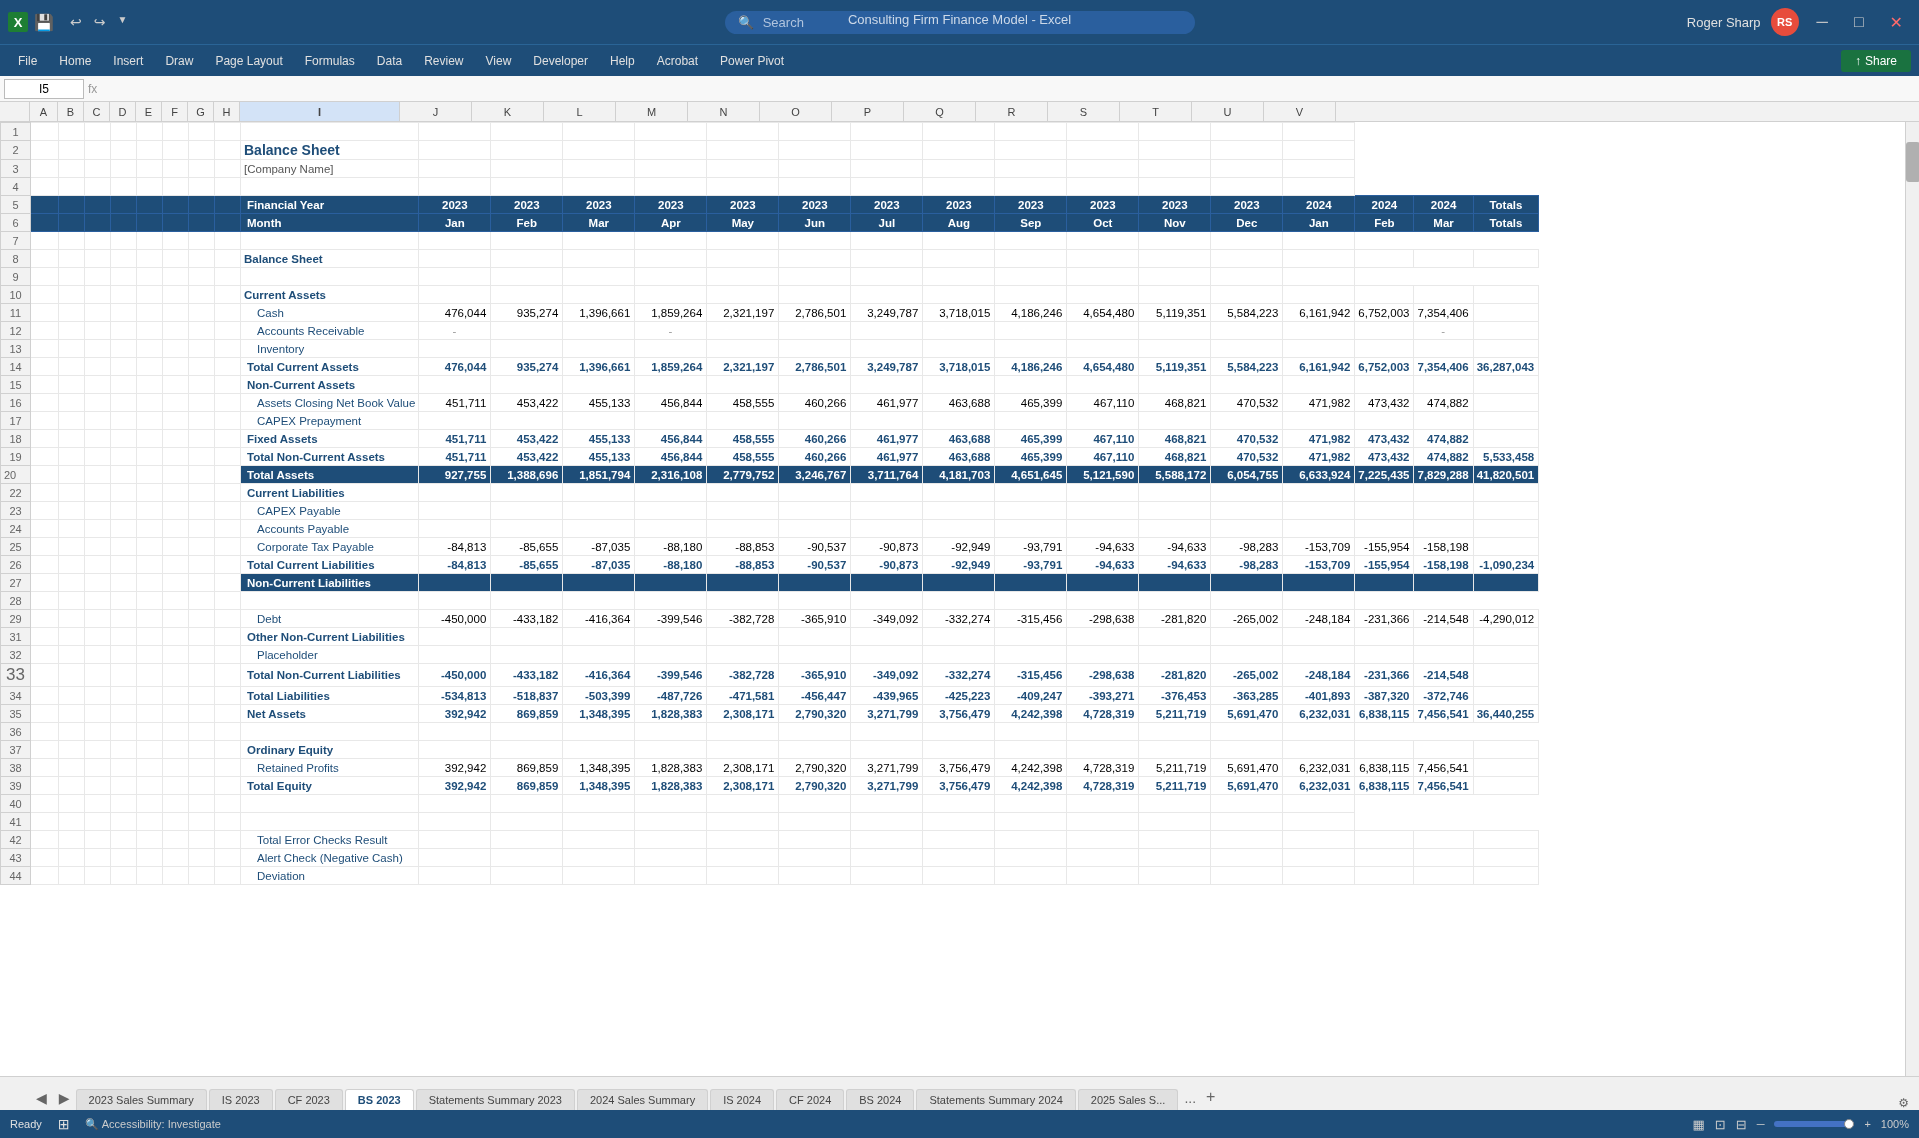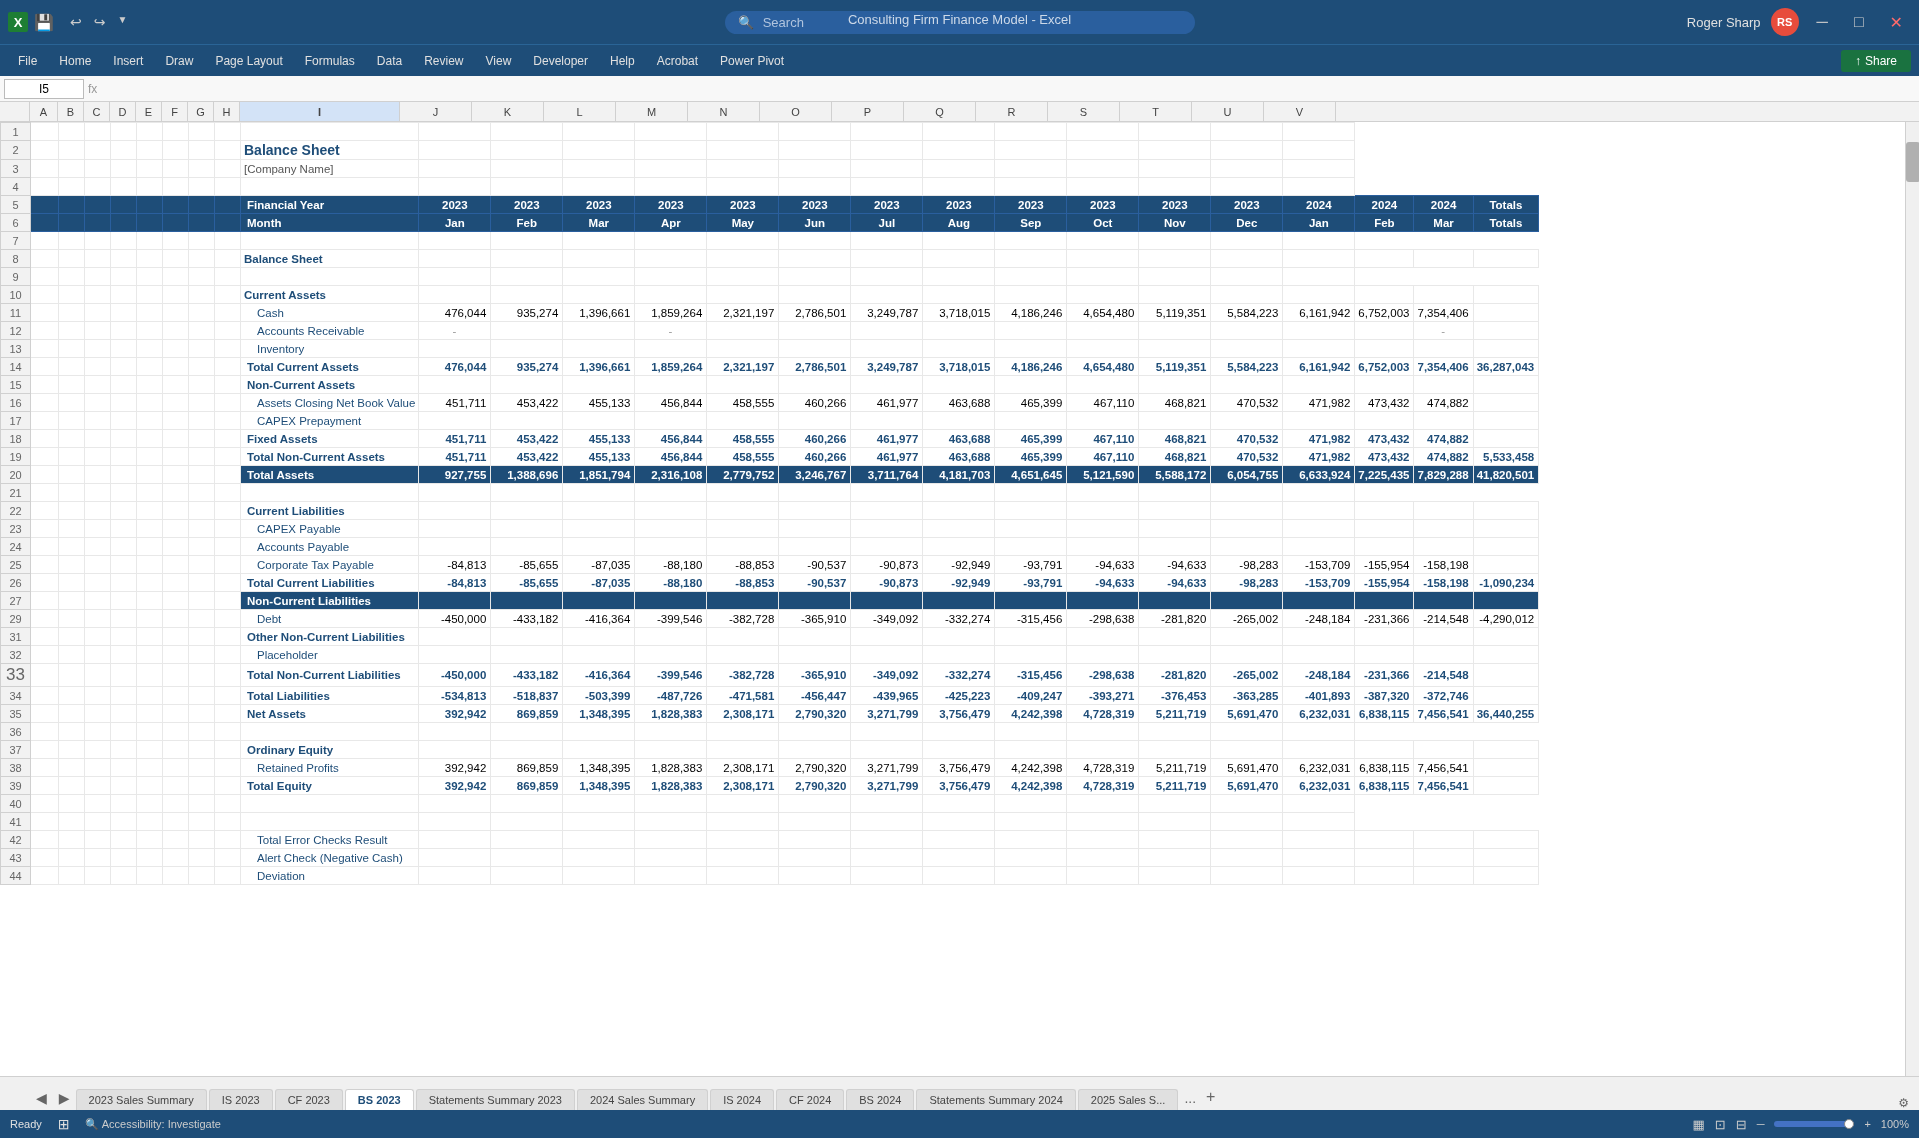--- a/index.html
+++ b/index.html
@@ -785,21 +785,21 @@
             <td style="font-size: 11.5px; text-align: right; border: 1px solid rgb(232, 232, 232); padding-right: 4px; font-weight: bold; color: rgb(30, 77, 120);">465,399</td>
             <td style="font-size: 11.5px; text-align: right; border: 1px solid rgb(232, 232, 232); padding-right: 4px; font-weight: bold; color: rgb(30, 77, 120);">467,110</td>
             <td style="font-size: 11.5px; text-align: right; border: 1px solid rgb(232, 232, 232); padding-right: 4px; font-weight: bold; color: rgb(30, 77, 120);">468,821</td>
             <td style="font-size: 11.5px; text-align: right; border: 1px solid rgb(232, 232, 232); padding-right: 4px; font-weight: bold; color: rgb(30, 77, 120);">470,532</td>
             <td style="font-size: 11.5px; text-align: right; border: 1px solid rgb(232, 232, 232); padding-right: 4px; font-weight: bold; color: rgb(30, 77, 120);">471,982</td>
             <td style="font-size: 11.5px; text-align: right; border: 1px solid rgb(232, 232, 232); padding-right: 4px; font-weight: bold; color: rgb(30, 77, 120);">473,432</td>
             <td style="font-size: 11.5px; text-align: right; border: 1px solid rgb(232, 232, 232); padding-right: 4px; font-weight: bold; color: rgb(30, 77, 120);">474,882</td>
             <td style="font-size: 11.5px; text-align: right; border: 1px solid rgb(232, 232, 232); padding-right: 4px; font-weight: bold; color: rgb(30, 77, 120);">5,533,458</td>
           </tr>
           <tr>
-            <td style="background: rgb(242, 242, 242); text-align: center; color: rgb(102, 102, 102); font-size: 11px; border-right: 1px solid rgb(208, 208, 208); border-bottom: 1px solid rgb(208, 208, 208);">20</td>
+            <td style="background: rgb(242, 242, 242); color: rgb(102, 102, 102); font-size: 11px; border-right: 1px solid rgb(208, 208, 208); border-bottom: 1px solid rgb(208, 208, 208);">20</td>
             <td style="border: 1px solid rgb(232, 232, 232);"></td>
             <td style="border: 1px solid rgb(232, 232, 232);"></td>
             <td style="border: 1px solid rgb(232, 232, 232);"></td>
             <td style="border: 1px solid rgb(232, 232, 232);"></td>
             <td style="border: 1px solid rgb(232, 232, 232);"></td>
             <td style="border: 1px solid rgb(232, 232, 232);"></td>
             <td style="border: 1px solid rgb(232, 232, 232);"></td>
             <td style="border: 1px solid rgb(232, 232, 232);"></td>
             <td style="font-size: 11.5px; border: 1px solid rgb(232, 232, 232); padding-left: 6px; font-weight: bold; color: white; background: rgb(30, 77, 120);">Total Assets</td>
             <td style="font-size: 11.5px; text-align: right; border: 1px solid rgb(232, 232, 232); padding-right: 4px; background: rgb(30, 77, 120); color: white; font-weight: bold;">927,755</td>
@@ -813,45 +813,20 @@
             <td style="font-size: 11.5px; text-align: right; border: 1px solid rgb(232, 232, 232); padding-right: 4px; background: rgb(30, 77, 120); color: white; font-weight: bold;">4,651,645</td>
             <td style="font-size: 11.5px; text-align: right; border: 1px solid rgb(232, 232, 232); padding-right: 4px; background: rgb(30, 77, 120); color: white; font-weight: bold;">5,121,590</td>
             <td style="font-size: 11.5px; text-align: right; border: 1px solid rgb(232, 232, 232); padding-right: 4px; background: rgb(30, 77, 120); color: white; font-weight: bold;">5,588,172</td>
             <td style="font-size: 11.5px; text-align: right; border: 1px solid rgb(232, 232, 232); padding-right: 4px; background: rgb(30, 77, 120); color: white; font-weight: bold;">6,054,755</td>
             <td style="font-size: 11.5px; text-align: right; border: 1px solid rgb(232, 232, 232); padding-right: 4px; background: rgb(30, 77, 120); color: white; font-weight: bold;">6,633,924</td>
             <td style="font-size: 11.5px; text-align: right; border: 1px solid rgb(232, 232, 232); padding-right: 4px; background: rgb(30, 77, 120); color: white; font-weight: bold;">7,225,435</td>
             <td style="font-size: 11.5px; text-align: right; border: 1px solid rgb(232, 232, 232); padding-right: 4px; background: rgb(30, 77, 120); color: white; font-weight: bold;">7,829,288</td>
             <td style="font-size: 11.5px; text-align: right; border: 1px solid rgb(232, 232, 232); padding-right: 4px; background: rgb(30, 77, 120); color: white; font-weight: bold;">41,820,501</td>
           </tr>
           <tr>
-            <td style="background: rgb(242, 242, 242); text-align: center; color: rgb(102, 102, 102); font-size: 11px; border-right: 1px solid rgb(208, 208, 208); border-bottom: 1px solid rgb(208, 208, 208);">21</td>
-            <td style="border: 1px solid rgb(232, 232, 232);"></td>
-            <td style="border: 1px solid rgb(232, 232, 232);"></td>
-            <td style="border: 1px solid rgb(232, 232, 232);"></td>
-            <td style="border: 1px solid rgb(232, 232, 232);"></td>
-            <td style="border: 1px solid rgb(232, 232, 232);"></td>
-            <td style="border: 1px solid rgb(232, 232, 232);"></td>
-            <td style="border: 1px solid rgb(232, 232, 232);"></td>
-            <td style="border: 1px solid rgb(232, 232, 232);"></td>
-            <td style="border: 1px solid rgb(232, 232, 232);"></td>
-            <td style="border: 1px solid rgb(232, 232, 232);"></td>
-            <td style="border: 1px solid rgb(232, 232, 232);"></td>
-            <td style="border: 1px solid rgb(232, 232, 232);"></td>
-            <td style="border: 1px solid rgb(232, 232, 232);"></td>
-            <td style="border: 1px solid rgb(232, 232, 232);"></td>
-            <td style="border: 1px solid rgb(232, 232, 232);"></td>
-            <td style="border: 1px solid rgb(232, 232, 232);"></td>
-            <td style="border: 1px solid rgb(232, 232, 232);"></td>
-            <td style="border: 1px solid rgb(232, 232, 232);"></td>
-            <td style="border: 1px solid rgb(232, 232, 232);"></td>
-            <td style="border: 1px solid rgb(232, 232, 232);"></td>
-            <td style="border: 1px solid rgb(232, 232, 232);"></td>
-            <td style="border: 1px solid rgb(232, 232, 232);"></td>
-          </tr>
-          <tr>
             <td style="background: rgb(242, 242, 242); text-align: center; color: rgb(102, 102, 102); font-size: 11px; border-right: 1px solid rgb(208, 208, 208); border-bottom: 1px solid rgb(208, 208, 208);">22</td>
             <td style="border: 1px solid rgb(232, 232, 232);"></td>
             <td style="border: 1px solid rgb(232, 232, 232);"></td>
             <td style="border: 1px solid rgb(232, 232, 232);"></td>
             <td style="border: 1px solid rgb(232, 232, 232);"></td>
             <td style="border: 1px solid rgb(232, 232, 232);"></td>
             <td style="border: 1px solid rgb(232, 232, 232);"></td>
             <td style="border: 1px solid rgb(232, 232, 232);"></td>
             <td style="border: 1px solid rgb(232, 232, 232);"></td>
             <td style="font-size: 11.5px; border: 1px solid rgb(232, 232, 232); padding-left: 6px; color: rgb(30, 77, 120); font-weight: bold;">Current Liabilities</td>
@@ -1004,20 +979,45 @@
             <td style="font-size: 11.5px; border: 1px solid rgb(232, 232, 232); padding-right: 4px; background: rgb(30, 77, 120); font-weight: bold; text-align: center; color: rgb(153, 153, 153);"></td>
             <td style="font-size: 11.5px; border: 1px solid rgb(232, 232, 232); padding-right: 4px; background: rgb(30, 77, 120); font-weight: bold; text-align: center; color: rgb(153, 153, 153);"></td>
             <td style="font-size: 11.5px; border: 1px solid rgb(232, 232, 232); padding-right: 4px; background: rgb(30, 77, 120); font-weight: bold; text-align: center; color: rgb(153, 153, 153);"></td>
             <td style="font-size: 11.5px; border: 1px solid rgb(232, 232, 232); padding-right: 4px; background: rgb(30, 77, 120); font-weight: bold; text-align: center; color: rgb(153, 153, 153);"></td>
             <td style="font-size: 11.5px; border: 1px solid rgb(232, 232, 232); padding-right: 4px; background: rgb(30, 77, 120); font-weight: bold; text-align: center; color: rgb(153, 153, 153);"></td>
             <td style="font-size: 11.5px; border: 1px solid rgb(232, 232, 232); padding-right: 4px; background: rgb(30, 77, 120); font-weight: bold; text-align: center; color: rgb(153, 153, 153);"></td>
             <td style="font-size: 11.5px; border: 1px solid rgb(232, 232, 232); padding-right: 4px; background: rgb(30, 77, 120); font-weight: bold; text-align: center; color: rgb(153, 153, 153);"></td>
             <td style="font-size: 11.5px; border: 1px solid rgb(232, 232, 232); padding-right: 4px; background: rgb(30, 77, 120); font-weight: bold; text-align: center; color: rgb(153, 153, 153);"></td>
             <td style="font-size: 11.5px; border: 1px solid rgb(232, 232, 232); padding-right: 4px; background: rgb(30, 77, 120); font-weight: bold; text-align: center; color: rgb(153, 153, 153);"></td>
             <td style="font-size: 11.5px; border: 1px solid rgb(232, 232, 232); padding-right: 4px; background: rgb(30, 77, 120); font-weight: bold; text-align: center; color: rgb(153, 153, 153);"></td>
+          </tr>
+          <tr>
+            <td style="background: rgb(242, 242, 242); text-align: center; color: rgb(102, 102, 102); font-size: 11px; border-right: 1px solid rgb(208, 208, 208); border-bottom: 1px solid rgb(208, 208, 208);">28</td>
+            <td style="border: 1px solid rgb(232, 232, 232);"></td>
+            <td style="border: 1px solid rgb(232, 232, 232);"></td>
+            <td style="border: 1px solid rgb(232, 232, 232);"></td>
+            <td style="border: 1px solid rgb(232, 232, 232);"></td>
+            <td style="border: 1px solid rgb(232, 232, 232);"></td>
+            <td style="border: 1px solid rgb(232, 232, 232);"></td>
+            <td style="border: 1px solid rgb(232, 232, 232);"></td>
+            <td style="border: 1px solid rgb(232, 232, 232);"></td>
+            <td style="border: 1px solid rgb(232, 232, 232);"></td>
+            <td style="border: 1px solid rgb(232, 232, 232);"></td>
+            <td style="border: 1px solid rgb(232, 232, 232);"></td>
+            <td style="border: 1px solid rgb(232, 232, 232);"></td>
+            <td style="border: 1px solid rgb(232, 232, 232);"></td>
+            <td style="border: 1px solid rgb(232, 232, 232);"></td>
+            <td style="border: 1px solid rgb(232, 232, 232);"></td>
+            <td style="border: 1px solid rgb(232, 232, 232);"></td>
+            <td style="border: 1px solid rgb(232, 232, 232);"></td>
+            <td style="border: 1px solid rgb(232, 232, 232);"></td>
+            <td style="border: 1px solid rgb(232, 232, 232);"></td>
+            <td style="border: 1px solid rgb(232, 232, 232);"></td>
+            <td style="border: 1px solid rgb(232, 232, 232);"></td>
+            <td style="border: 1px solid rgb(232, 232, 232);"></td>
           </tr>
           <tr>
             <td style="background: rgb(242, 242, 242); text-align: center; color: rgb(102, 102, 102); font-size: 11px; border-right: 1px solid rgb(208, 208, 208); border-bottom: 1px solid rgb(208, 208, 208);">29</td>
             <td style="border: 1px solid rgb(232, 232, 232);"></td>
             <td style="border: 1px solid rgb(232, 232, 232);"></td>
             <td style="border: 1px solid rgb(232, 232, 232);"></td>
             <td style="border: 1px solid rgb(232, 232, 232);"></td>
             <td style="border: 1px solid rgb(232, 232, 232);"></td>
             <td style="border: 1px solid rgb(232, 232, 232);"></td>
             <td style="border: 1px solid rgb(232, 232, 232);"></td>

